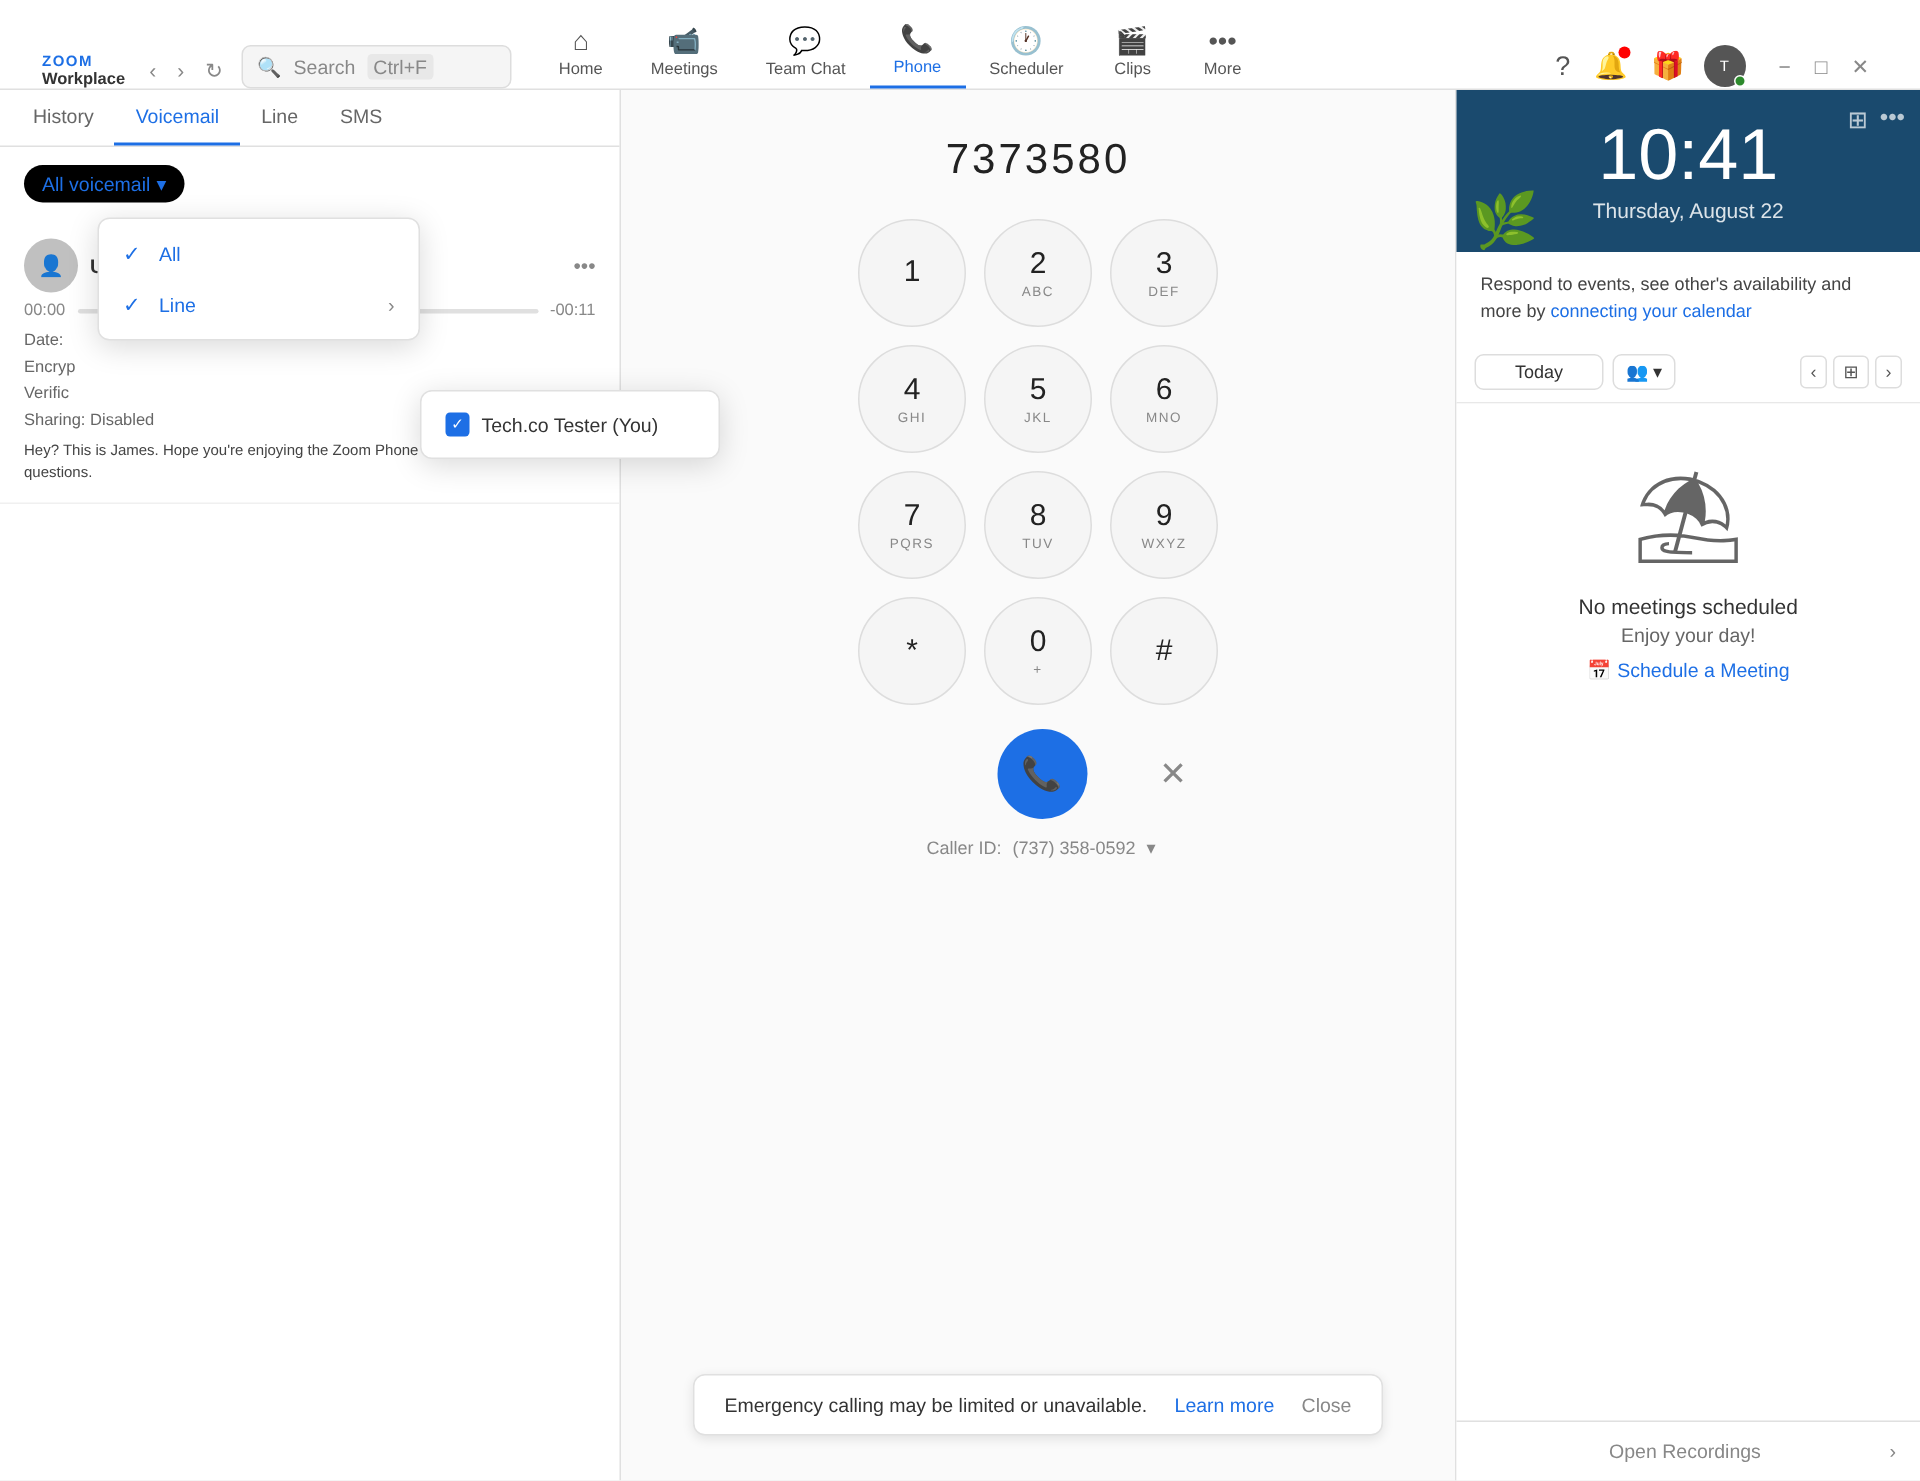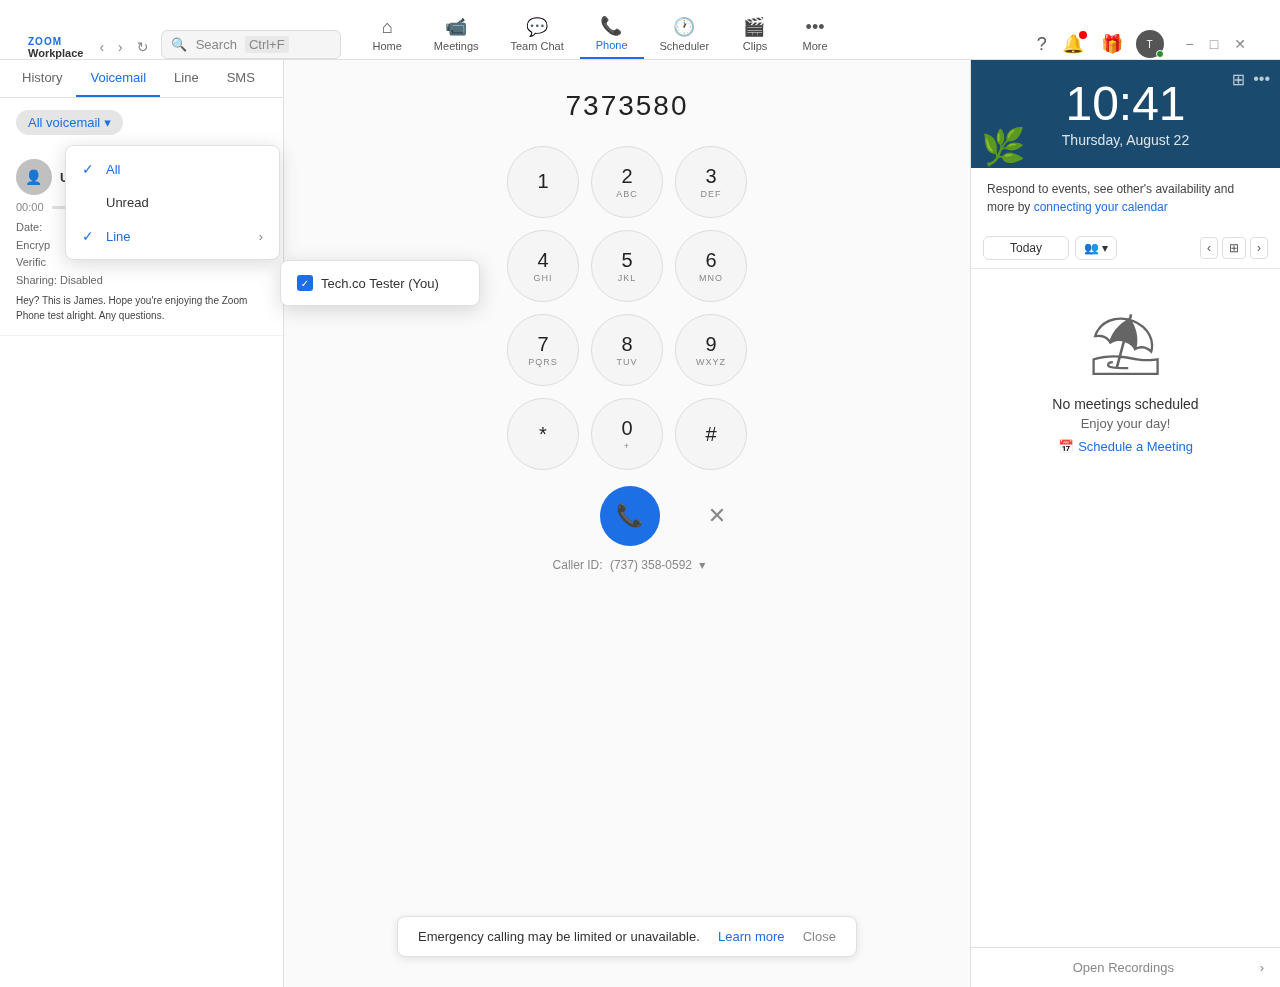--- a/index.html
+++ b/index.html
@@ -34,31 +34,31 @@
     .notif-dot { position: absolute; top: 2px; right: 2px; width: 8px; height: 8px; background: #f00; border-radius: 50%; }
     .avatar-small { width: 28px; height: 28px; background: #555; border-radius: 50%; display: flex; align-items: center; justify-content: center; color: white; font-size: 10px; position: relative; }
     .online-indicator { position: absolute; bottom: 0; right: 0; width: 8px; height: 8px; background: #2d8a2d; border-radius: 50%; border: 1px solid white; }
     .window-controls { display: flex; gap: 4px; margin-left: 8px; }
     .win-btn { background: none; border: none; cursor: pointer; color: #888; font-size: 14px; padding: 4px 6px; }
 
     
     .main-layout { display: flex; height: calc(987px - 60px); }
 
     
-    .left-panel { width: 284px; background: #fff; border-right: 1px solid #e0e0e0; display: flex; flex-direction: column; }
+    .left-panel { width: 414px; background: #fff; border-right: 1px solid #e0e0e0; display: flex; flex-direction: column; }
     .tabs-row { display: flex; border-bottom: 1px solid #e0e0e0; padding: 0 8px; }
     .tab {
       padding: 10px 14px; font-size: 13px; cursor: pointer; color: #666;
       border-bottom: 2px solid transparent; white-space: nowrap;
     }
     .tab.active { color: #1d6fe5; border-bottom: 2px solid #1d6fe5; }
 
     .voicemail-header { padding: 12px 16px; display: flex; align-items: center; gap: 8px; }
     .all-voicemail-btn {
-      display: flex; align-items: center; gap: 4px; background: #e5e5e5; color: #1d6fe5;
+      display: flex; align-items: center; gap: 4px; background: #000000; color: #1d6fe5;
       border: none; border-radius: 16px; padding: 5px 12px; font-size: 13px; cursor: pointer;
     }
 
     .voicemail-item { padding: 12px 16px; border-bottom: 1px solid #f0f0f0; cursor: pointer; }
     .vm-row1 { display: flex; align-items: center; gap: 8px; margin-bottom: 4px; }
     .vm-avatar { width: 36px; height: 36px; background: #c0c0c0; border-radius: 50%; display: flex; align-items: center; justify-content: center; color: white; font-size: 14px; flex-shrink: 0; }
     .vm-info { flex: 1; }
     .vm-name { font-size: 13px; font-weight: 600; color: #333; }
     .vm-more { color: #888; font-size: 14px; }
 
@@ -264,24 +264,20 @@
         </div>
       </div>
       <div class="vm-transcription">Hey? This is James. Hope you're enjoying the Zoom Phone test alright. Any questions.</div>
     </div>
 
     <div class="dropdown-overlay">
       <div class="dropdown-menu">
         <div class="dropdown-item checked">
           <span class="check-icon">✓</span>
           <span>All</span>
-        </div>
-        <div class="dropdown-item">
-          <span class="check-icon"></span>
-          <span>Unread</span>
         </div>
         <div class="dropdown-item checked">
           <span class="check-icon">✓</span>
           <span>Line</span>
           <span class="arrow">›</span>
         </div>
       </div>
     </div>
 
     <div class="line-dropdown">

